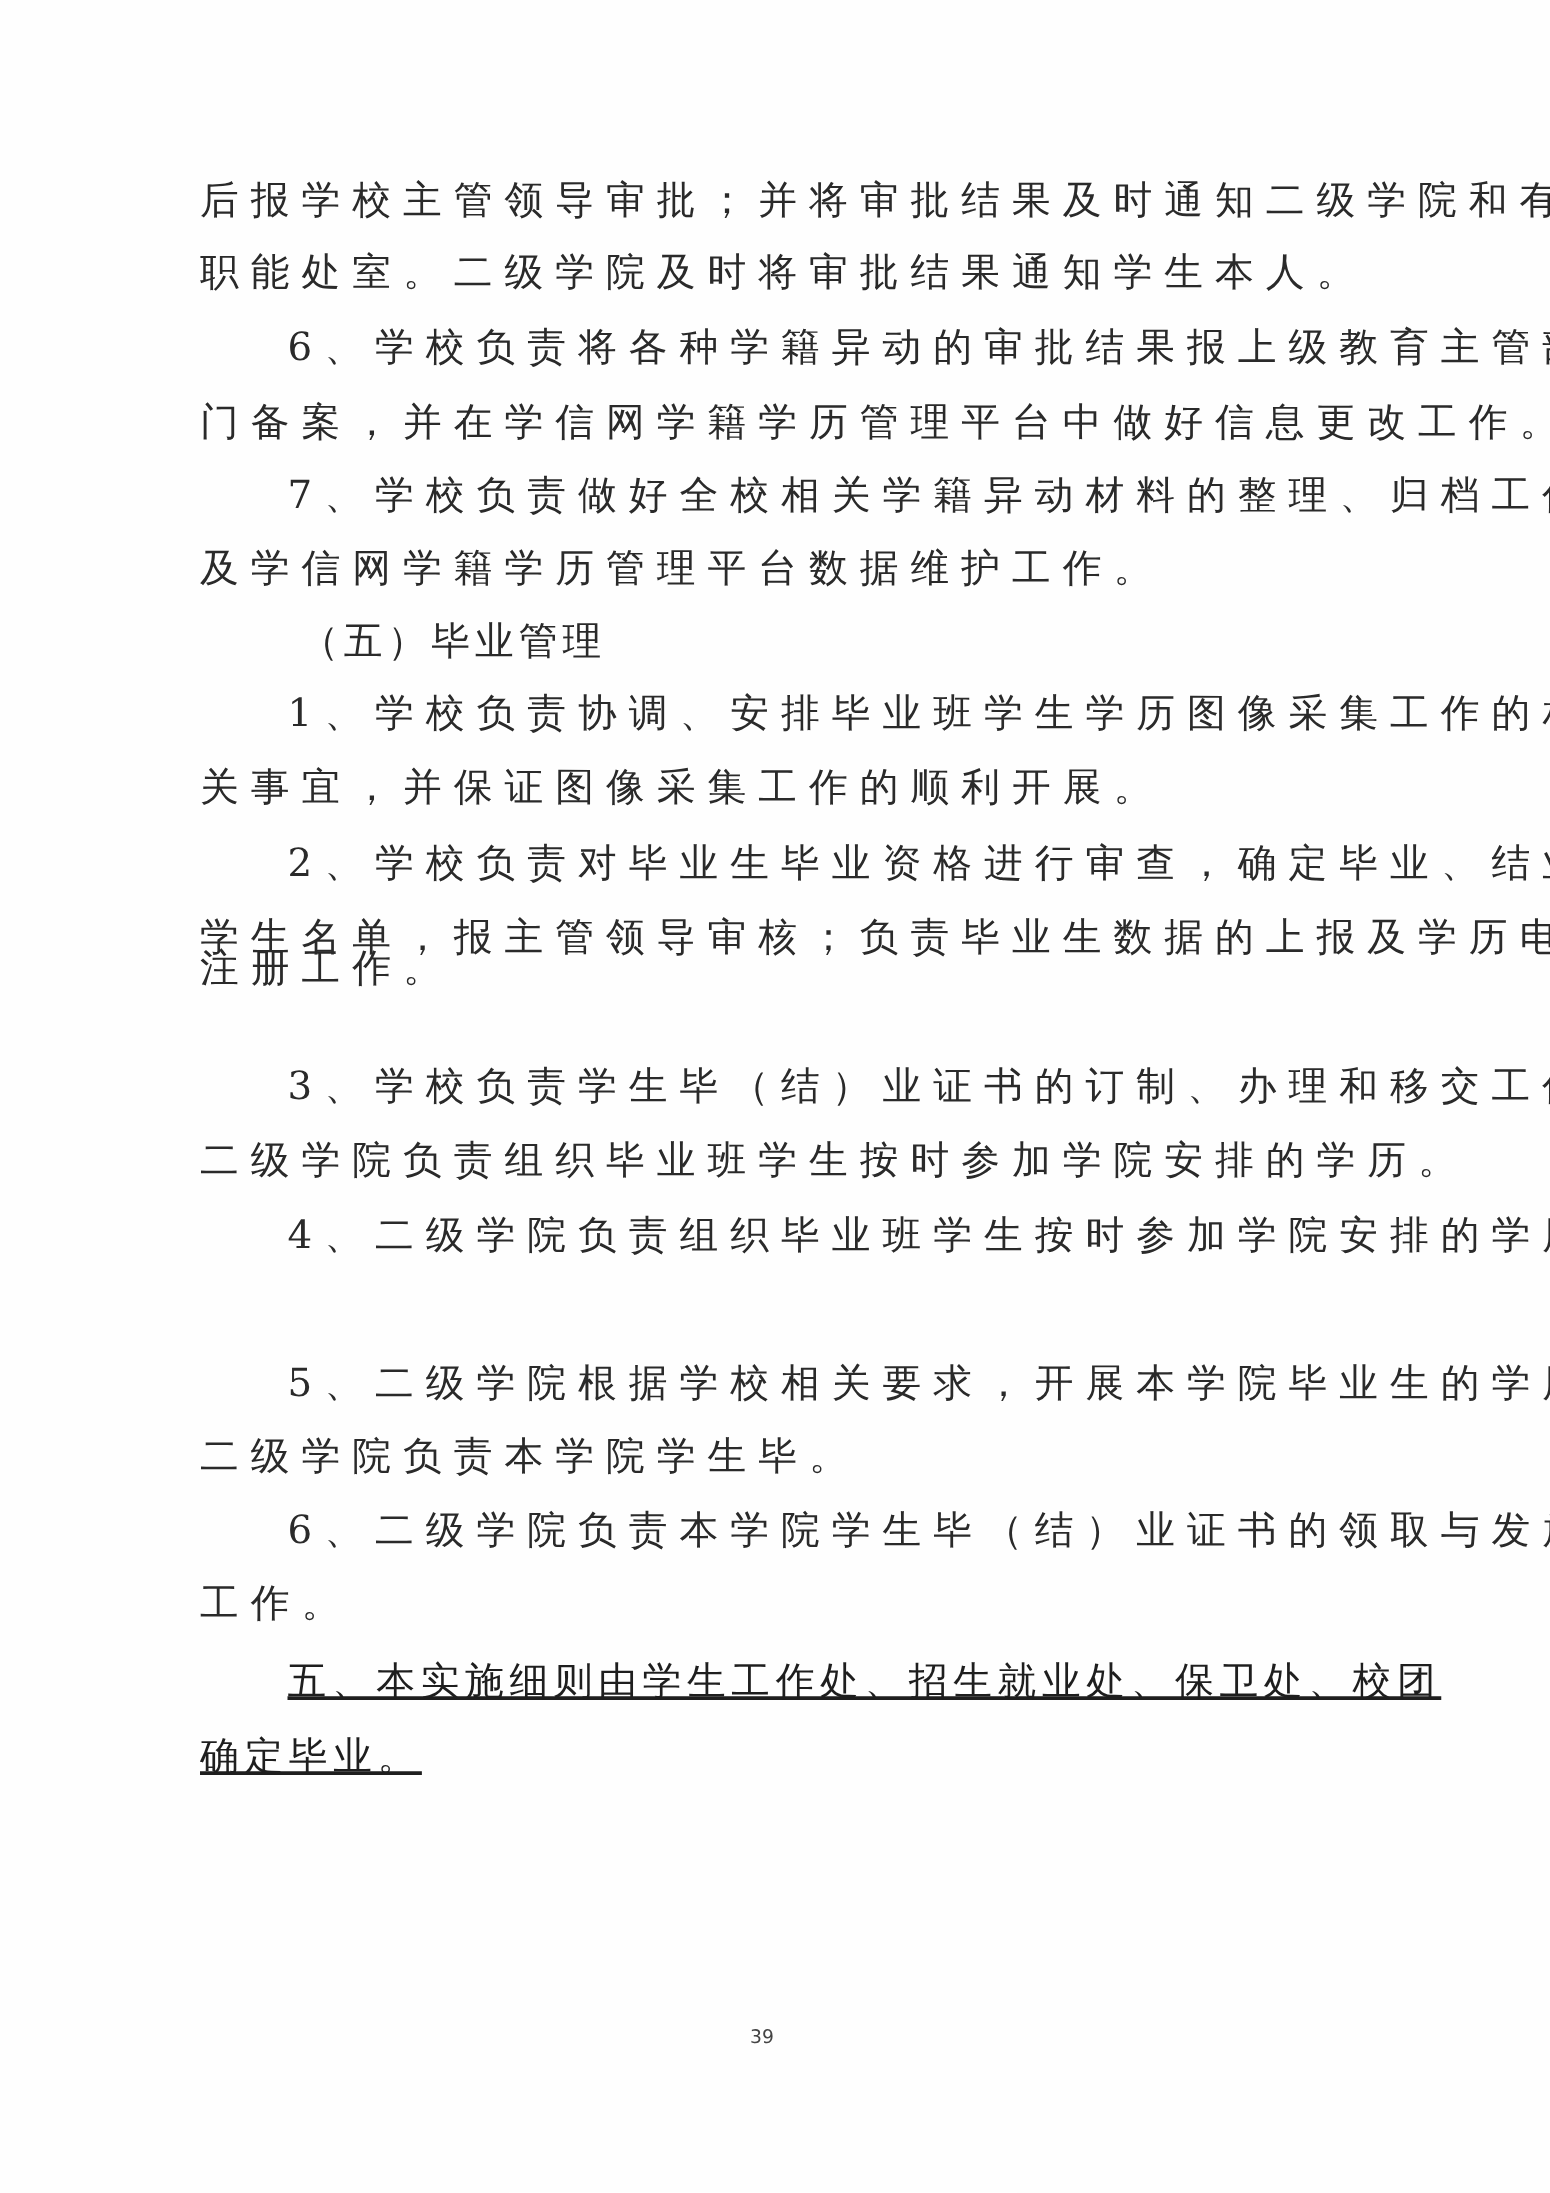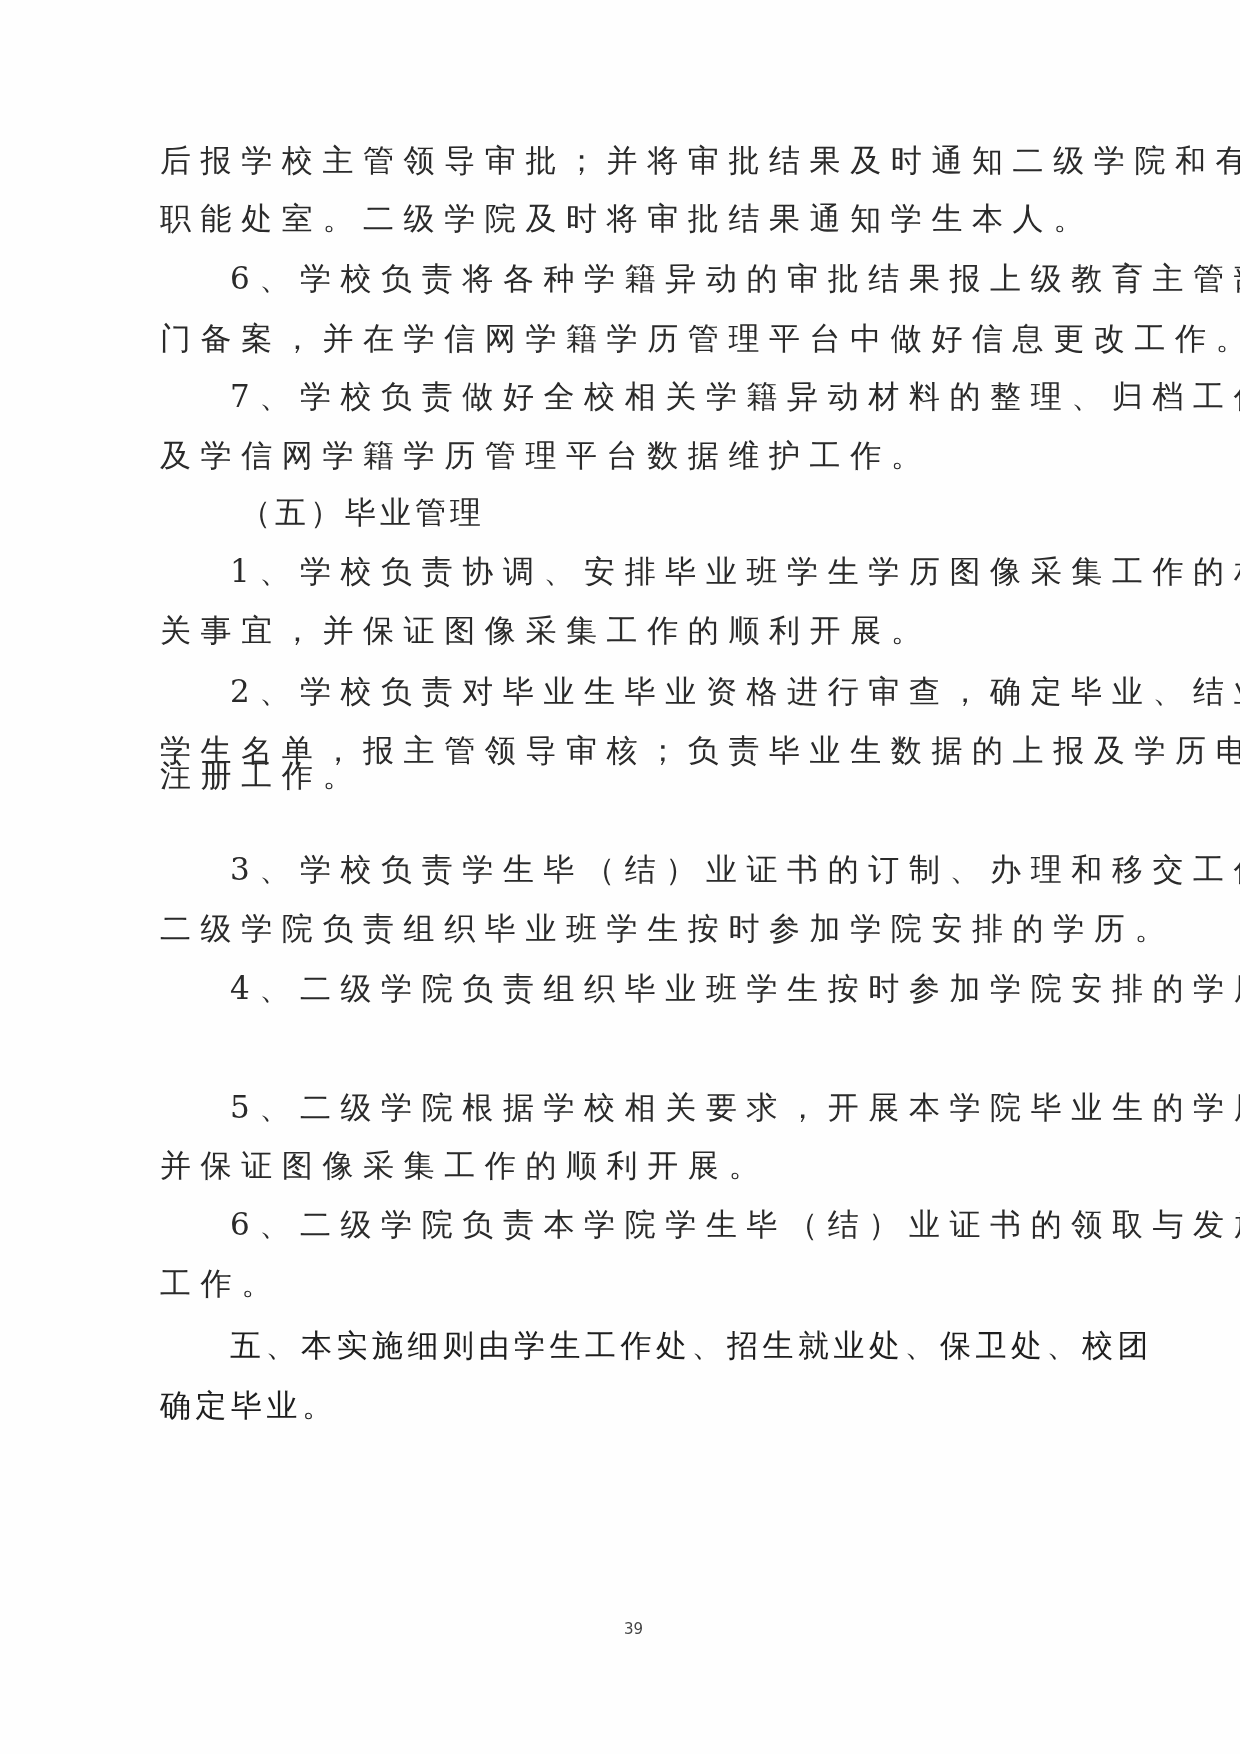--- a/index.html
+++ b/index.html
@@ -31,29 +31,29 @@
       line-height: 40px;
       font-weight: normal;
     }
     .indent { left: 230px; }
     .sub-heading { left: 240px; letter-spacing: 4px; font-family: Liberation Serif, serif; }
     .bold-line {
       font-family: "DejaVu Sans", "Liberation Sans", sans-serif;
       font-size: 31px;
       letter-spacing: 4.5px;
       color: #1e1e1e;
+      text-decoration: underline;
     }
     .page-number {
       position: absolute;
       left: 600px;
       top: 1620px;
       font-family: "DejaVu Sans", "Liberation Sans", sans-serif;
       font-size: 15px;
       color: #444;
-      margin-left: 24px;
     }
   </style>
 </head>
 <body>
 
 <div class="page">
   <div class="line" style="top:140px">后报学校主管领导审批；并将审批结果及时通知二级学院和有关</div>
   <div class="line" style="top:198px">职能处室。二级学院及时将审批结果通知学生本人。</div>
   <div class="line indent" style="top:258px">6、学校负责将各种学籍异动的审批结果报上级教育主管部</div>
   <div class="line" style="top:318px">门备案，并在学信网学籍学历管理平台中做好信息更改工作。</div>
@@ -62,20 +62,20 @@
   <div class="line sub-heading" style="top:493px">（五）毕业管理</div>
   <div class="line indent" style="top:551px">1、学校负责协调、安排毕业班学生学历图像采集工作的相</div>
   <div class="line" style="top:610px">关事宜，并保证图像采集工作的顺利开展。</div>
   <div class="line indent" style="top:671px">2、学校负责对毕业生毕业资格进行审查，确定毕业、结业</div>
   <div class="line" style="top:730px">学生名单，报主管领导审核；负责毕业生数据的上报及学历电子</div>
   <div class="line" style="top:755px">注册工作。</div>
   <div class="line indent" style="top:849px">3、学校负责学生毕（结）业证书的订制、办理和移交工作，</div>
   <div class="line" style="top:908px">二级学院负责组织毕业班学生按时参加学院安排的学历。</div>
   <div class="line indent" style="top:968px">4、二级学院负责组织毕业班学生按时参加学院安排的学历</div>
   <div class="line indent" style="top:1087px">5、二级学院根据学校相关要求，开展本学院毕业生的学历</div>
-  <div class="line" style="top:1145px">并保证图像采集工作的顺利开展。</div>
+  <div class="line" style="top:1145px">二级学院负责本学院学生毕。</div>
   <div class="line indent" style="top:1204px">6、二级学院负责本学院学生毕（结）业证书的领取与发放</div>
   <div class="line" style="top:1263px">工作。</div>
   <div class="line indent bold-line" style="top:1325px">五、本实施细则由学生工作处、招生就业处、保卫处、校团</div>
   <div class="line bold-line" style="top:1385px">确定毕业。</div>
 
   <div class="page-number">39</div>
 </div>
 
 </body></html>

